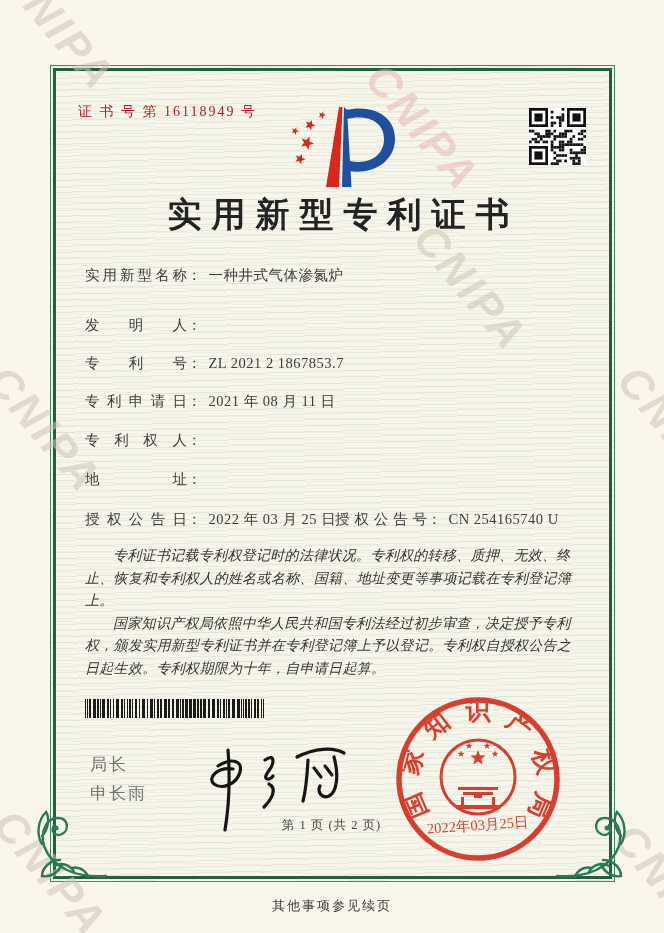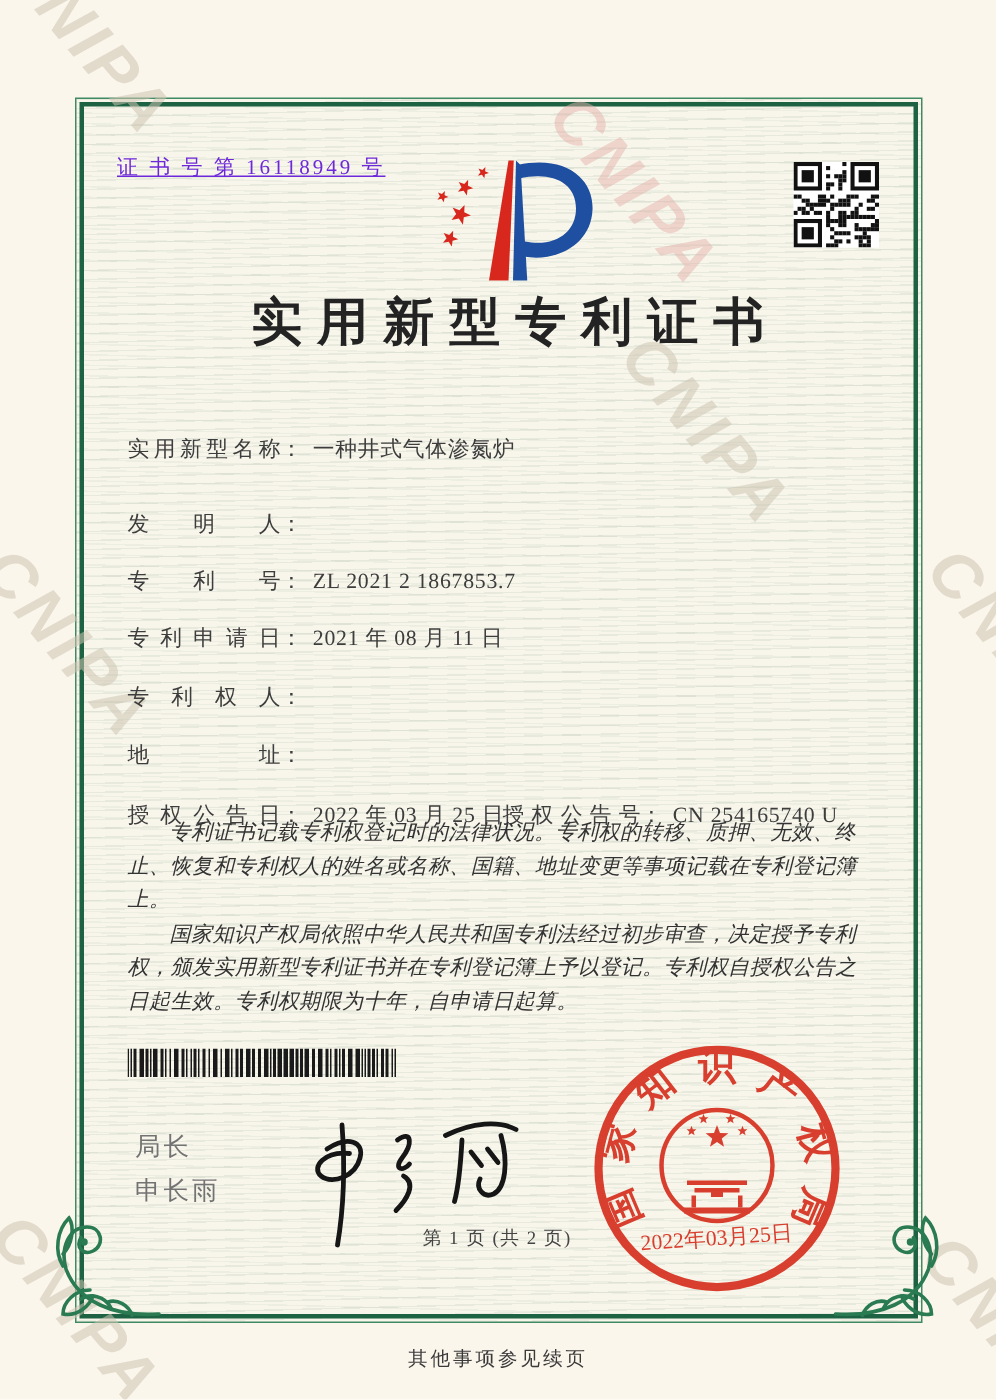--- a/index.html
+++ b/index.html
@@ -22,31 +22,31 @@
     content:'';position:absolute;inset:2px;border:3px solid #1d6243;pointer-events:none;
   }
   
   .wm{
     position:absolute;font-family:"Liberation Sans","DejaVu Sans",sans-serif;
     font-weight:bold;font-style:italic;font-size:44px;letter-spacing:3px;
     color:rgba(206,196,178,.55);transform:rotate(50deg);white-space:nowrap;z-index:1;
   }
   .wm.pink{color:rgba(228,178,172,.5);}
   
-  .cert-no{position:absolute;left:78px;top:103px;font-size:14px;letter-spacing:2px;color:#6d28d9;z-index:2;text-decoration:underline;}
+  .cert-no{position:absolute;left:78px;top:103px;font-size:14px;letter-spacing:2px;color:#b91c1c;z-index:2;}
   .logo{position:absolute;left:282px;top:100px;width:120px;height:92px;z-index:2;}
   .qr{position:absolute;left:529px;top:108px;width:57px;height:57px;z-index:2;background:#fff;}
   .title{
     position:absolute;left:50px;top:192px;width:587px;text-align:center;
     font-size:34px;font-weight:600;letter-spacing:10px;color:#232323;z-index:2;
   }
   
   .f-row{position:absolute;left:85px;display:flex;align-items:baseline;
     font-size:14.5px;color:#3d3d3d;z-index:2;white-space:nowrap;}
-  .f-label{display:inline-block;width:102px;text-align:justify;text-align-last:justify;margin-top:24px;}
+  .f-label{display:inline-block;width:102px;text-align:justify;text-align-last:justify;}
   .f-colon{display:inline-block;}
   .f-value{margin-left:7px;letter-spacing:.5px;}
   .f-sub{position:absolute;left:250px;top:0;display:flex;align-items:baseline;}
   .f-sub .f-label{width:92px;}
   .r1{top:266px}.r2{top:316px}.r3{top:354px}.r4{top:392px}
   .r5{top:431px}.r6{top:470px}.r7{top:510px;width:498px}
   
   .legal{position:absolute;left:85px;top:545px;width:500px;z-index:2;
     font-size:14px;line-height:22.5px;color:#333;font-style:italic;}
   .legal p{margin:0;text-indent:2em;letter-spacing:.3px;}

